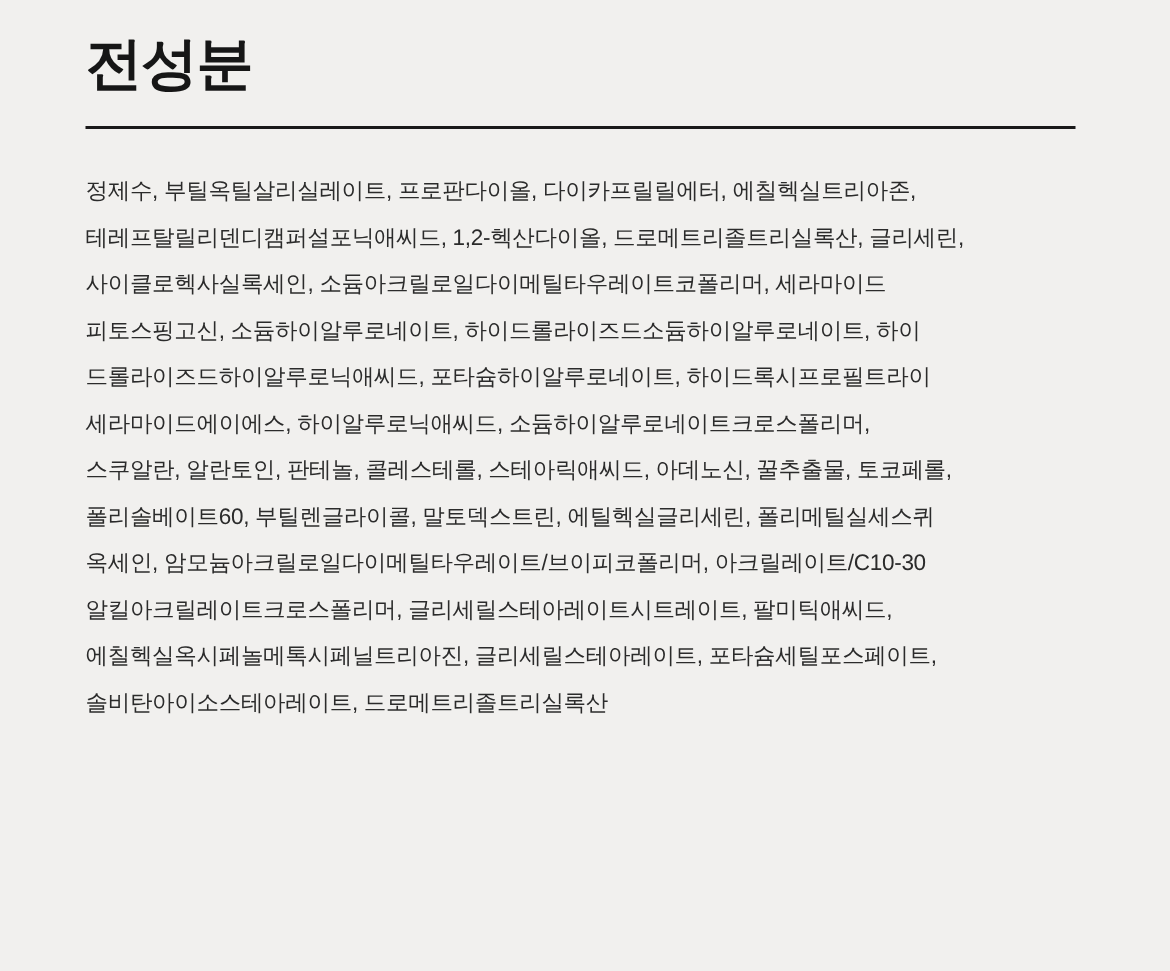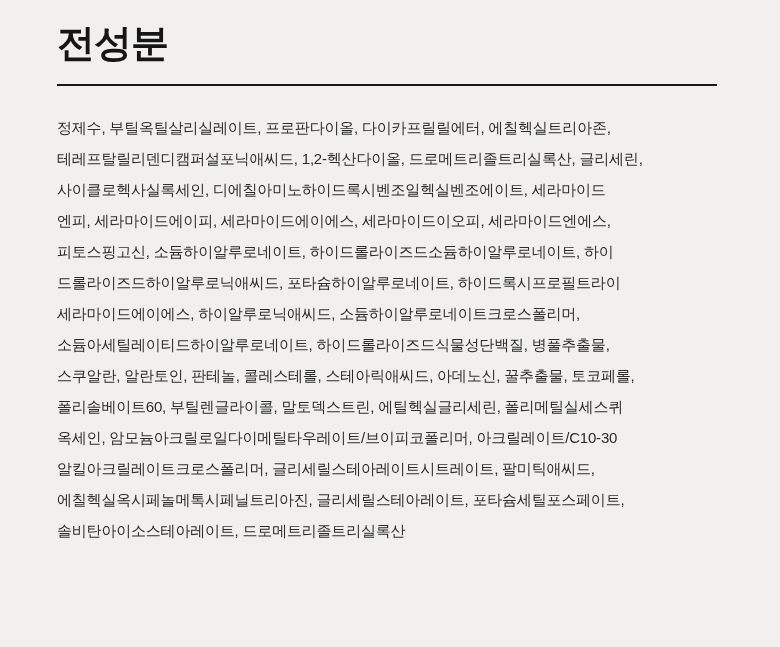--- a/index.html
+++ b/index.html
@@ -49,26 +49,24 @@
 </style>
 </head>
 <body>
 
 <div class="content">
   <h1 class="page-title">전성분</h1>
   <hr class="title-divider">
   <div class="ingredients">
     <div class="line">정제수, 부틸옥틸살리실레이트, 프로판다이올, 다이카프릴릴에터, 에칠헥실트리아존,</div>
     <div class="line">테레프탈릴리덴디캠퍼설포닉애씨드, 1,2-헥산다이올, 드로메트리졸트리실록산, 글리세린,</div>
-    <div class="line">사이클로헥사실록세인, 디에칠아미노하이드록시벤조일헥실벤조에이트, 세라마이드</div>
-    <div class="line">엔피, 세라마이드에이피, 세라마이드에이에스, 세라마이드이오피, 세라마이드엔에스,</div>
+    <div class="line">사이클로헥사실록세인, 소듐아크릴로일다이메틸타우레이트코폴리머, 세라마이드</div>
     <div class="line">피토스핑고신, 소듐하이알루로네이트, 하이드롤라이즈드소듐하이알루로네이트, 하이</div>
     <div class="line">드롤라이즈드하이알루로닉애씨드, 포타슘하이알루로네이트, 하이드록시프로필트라이</div>
     <div class="line">세라마이드에이에스, 하이알루로닉애씨드, 소듐하이알루로네이트크로스폴리머,</div>
-    <div class="line">소듐아세틸레이티드하이알루로네이트, 하이드롤라이즈드식물성단백질, 병풀추출물,</div>
     <div class="line">스쿠알란, 알란토인, 판테놀, 콜레스테롤, 스테아릭애씨드, 아데노신, 꿀추출물, 토코페롤,</div>
     <div class="line">폴리솔베이트60, 부틸렌글라이콜, 말토덱스트린, 에틸헥실글리세린, 폴리메틸실세스퀴</div>
     <div class="line">옥세인, 암모늄아크릴로일다이메틸타우레이트/브이피코폴리머, 아크릴레이트/C10-30</div>
     <div class="line">알킬아크릴레이트크로스폴리머, 글리세릴스테아레이트시트레이트, 팔미틱애씨드,</div>
     <div class="line">에칠헥실옥시페놀메톡시페닐트리아진, 글리세릴스테아레이트, 포타슘세틸포스페이트,</div>
     <div class="line">솔비탄아이소스테아레이트, 드로메트리졸트리실록산</div>
   </div>
 </div>
 
 </body></html>

